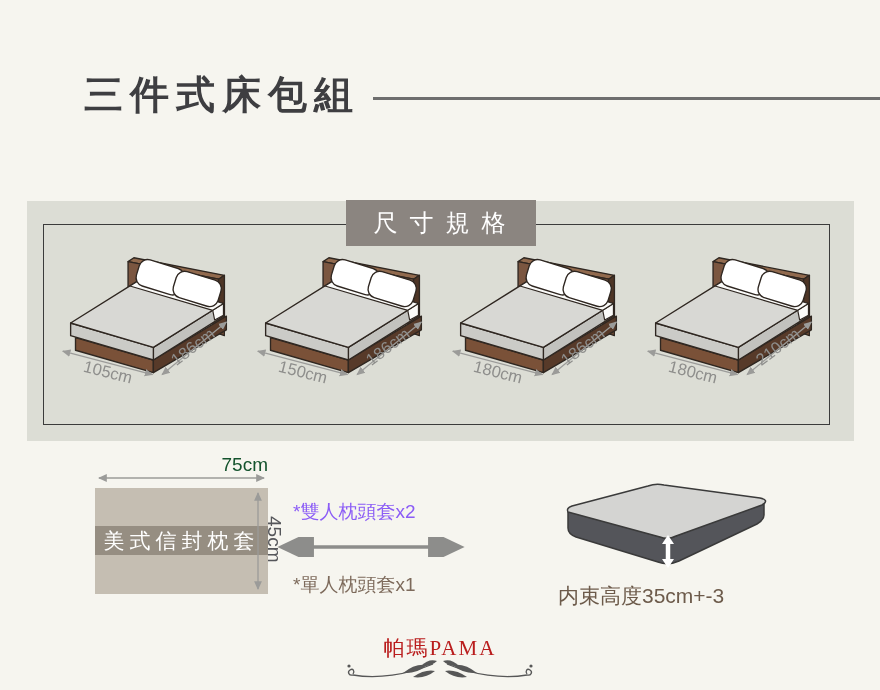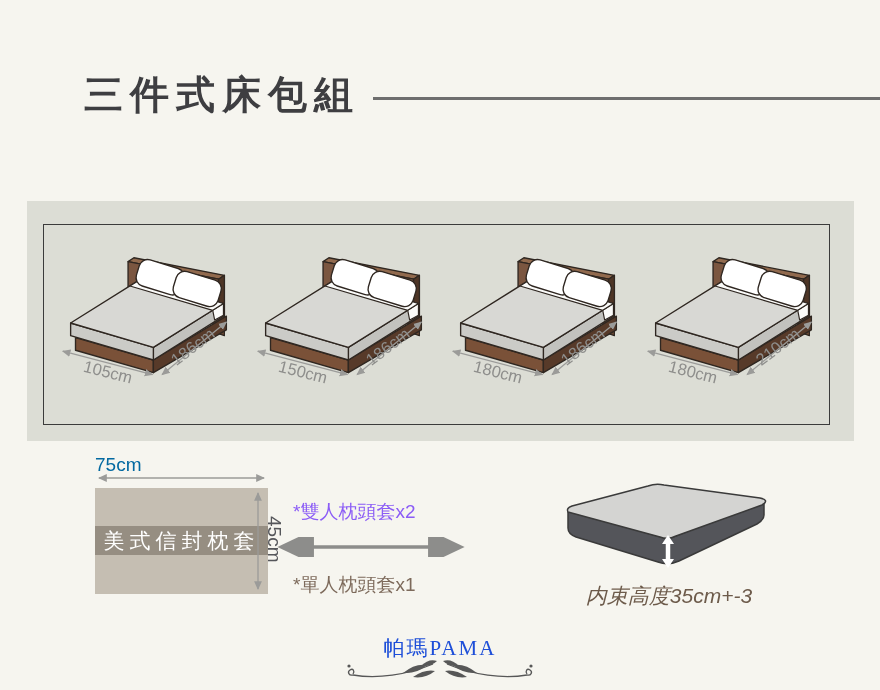--- a/index.html
+++ b/index.html
@@ -37,22 +37,22 @@
     position:absolute;left:0;right:0;top:49px;
     display:flex;justify-content:center;gap:0;
   }
   .bed{width:195px;height:146px;flex:0 0 auto;}
   .dim{
     font-family:"Liberation Sans", sans-serif;
     font-size:17px;fill:#8e8e8c;
   }
   
   .pillow-width-label{
-    position:absolute;left:95px;top:454px;width:173px;text-align:left;
-    font-size:19px;color:#0369a1;
+    position:absolute;left:95px;top:454px;width:173px;text-align:right;
+    font-size:19px;color:#14532d;
   }
   .pillow-arrow-top{position:absolute;left:95px;top:471px;}
   .pillowcase{
     position:absolute;left:95px;top:488px;width:173px;height:106px;
     background:#c5beb2;
   }
   .pillowcase-band{
     position:absolute;left:0;right:0;top:38px;height:29px;
     background:#968e82;color:#ffffff;
     display:flex;align-items:center;justify-content:center;
@@ -62,28 +62,28 @@
   .pillow-height-label{
     position:absolute;left:263px;top:516px;
     writing-mode:vertical-rl;font-size:19px;color:#55565a;
   }
   .note-double{position:absolute;left:293px;top:499px;font-size:19px;color:#8b5cf6;}
   .note-single{position:absolute;left:293px;top:562px;font-size:19px;color:#7d6a5b;margin-top:10px;}
   .notes-arrow{position:absolute;left:277px;top:537px;}
   
   .mattress-svg{position:absolute;left:558px;top:474px;}
   .mattress-label{
-    position:absolute;left:558px;top:582px;width:222px;text-align:center;
-    font-size:21px;color:#6d5b4b;font-style:italic;
+    position:absolute;left:558px;top:582px;width:222px;text-align:left;
+    font-size:21px;color:#6d5b4b;
   }
   
   .brand{
     position:absolute;left:0;right:0;top:634px;text-align:center;
     font-family:"Liberation Serif", serif;
-    font-size:21px;color:#1d4ed8;letter-spacing:2px;
+    font-size:21px;color:#b91c1c;letter-spacing:2px;
   }
   .flourish{position:absolute;left:50%;top:658px;transform:translateX(-50%);}
   .hidden-defs{position:absolute;width:0;height:0;overflow:hidden;}
 </style>
 </head>
 <body>
 
 <svg class="hidden-defs" aria-hidden="true">
   <defs>
     <marker id="ah-sm" viewBox="0 0 10 10" refX="8" refY="5" markerWidth="7.5" markerHeight="7.5" orient="auto-start-reverse">
@@ -120,20 +120,21 @@
       <line x1="114" y1="128" x2="180" y2="74" stroke="#9b9b99" stroke-width="1.3" marker-start="url(#ah-sm)" marker-end="url(#ah-sm)"></line>
     </symbol>
   </defs>
 </svg>
 
 <h1 class="page-title">三件式床包組</h1>
 <div class="title-rule"></div>
 
 <div class="spec-panel">
   <div class="spec-border"></div>
+  <div class="spec-badge">尺寸規格</div>
   <div class="beds-row">
 
     <svg class="bed" viewBox="0 0 200 150">
       <use href="#bed-art"></use>
       <text class="dim" x="57" y="131" text-anchor="middle" transform="rotate(14 57 131)">105cm</text>
       <text class="dim" x="149" y="104" text-anchor="middle" transform="rotate(-37 149 104)">186cm</text>
     </svg>
 
     <svg class="bed" viewBox="0 0 200 150">
       <use href="#bed-art"></use>

